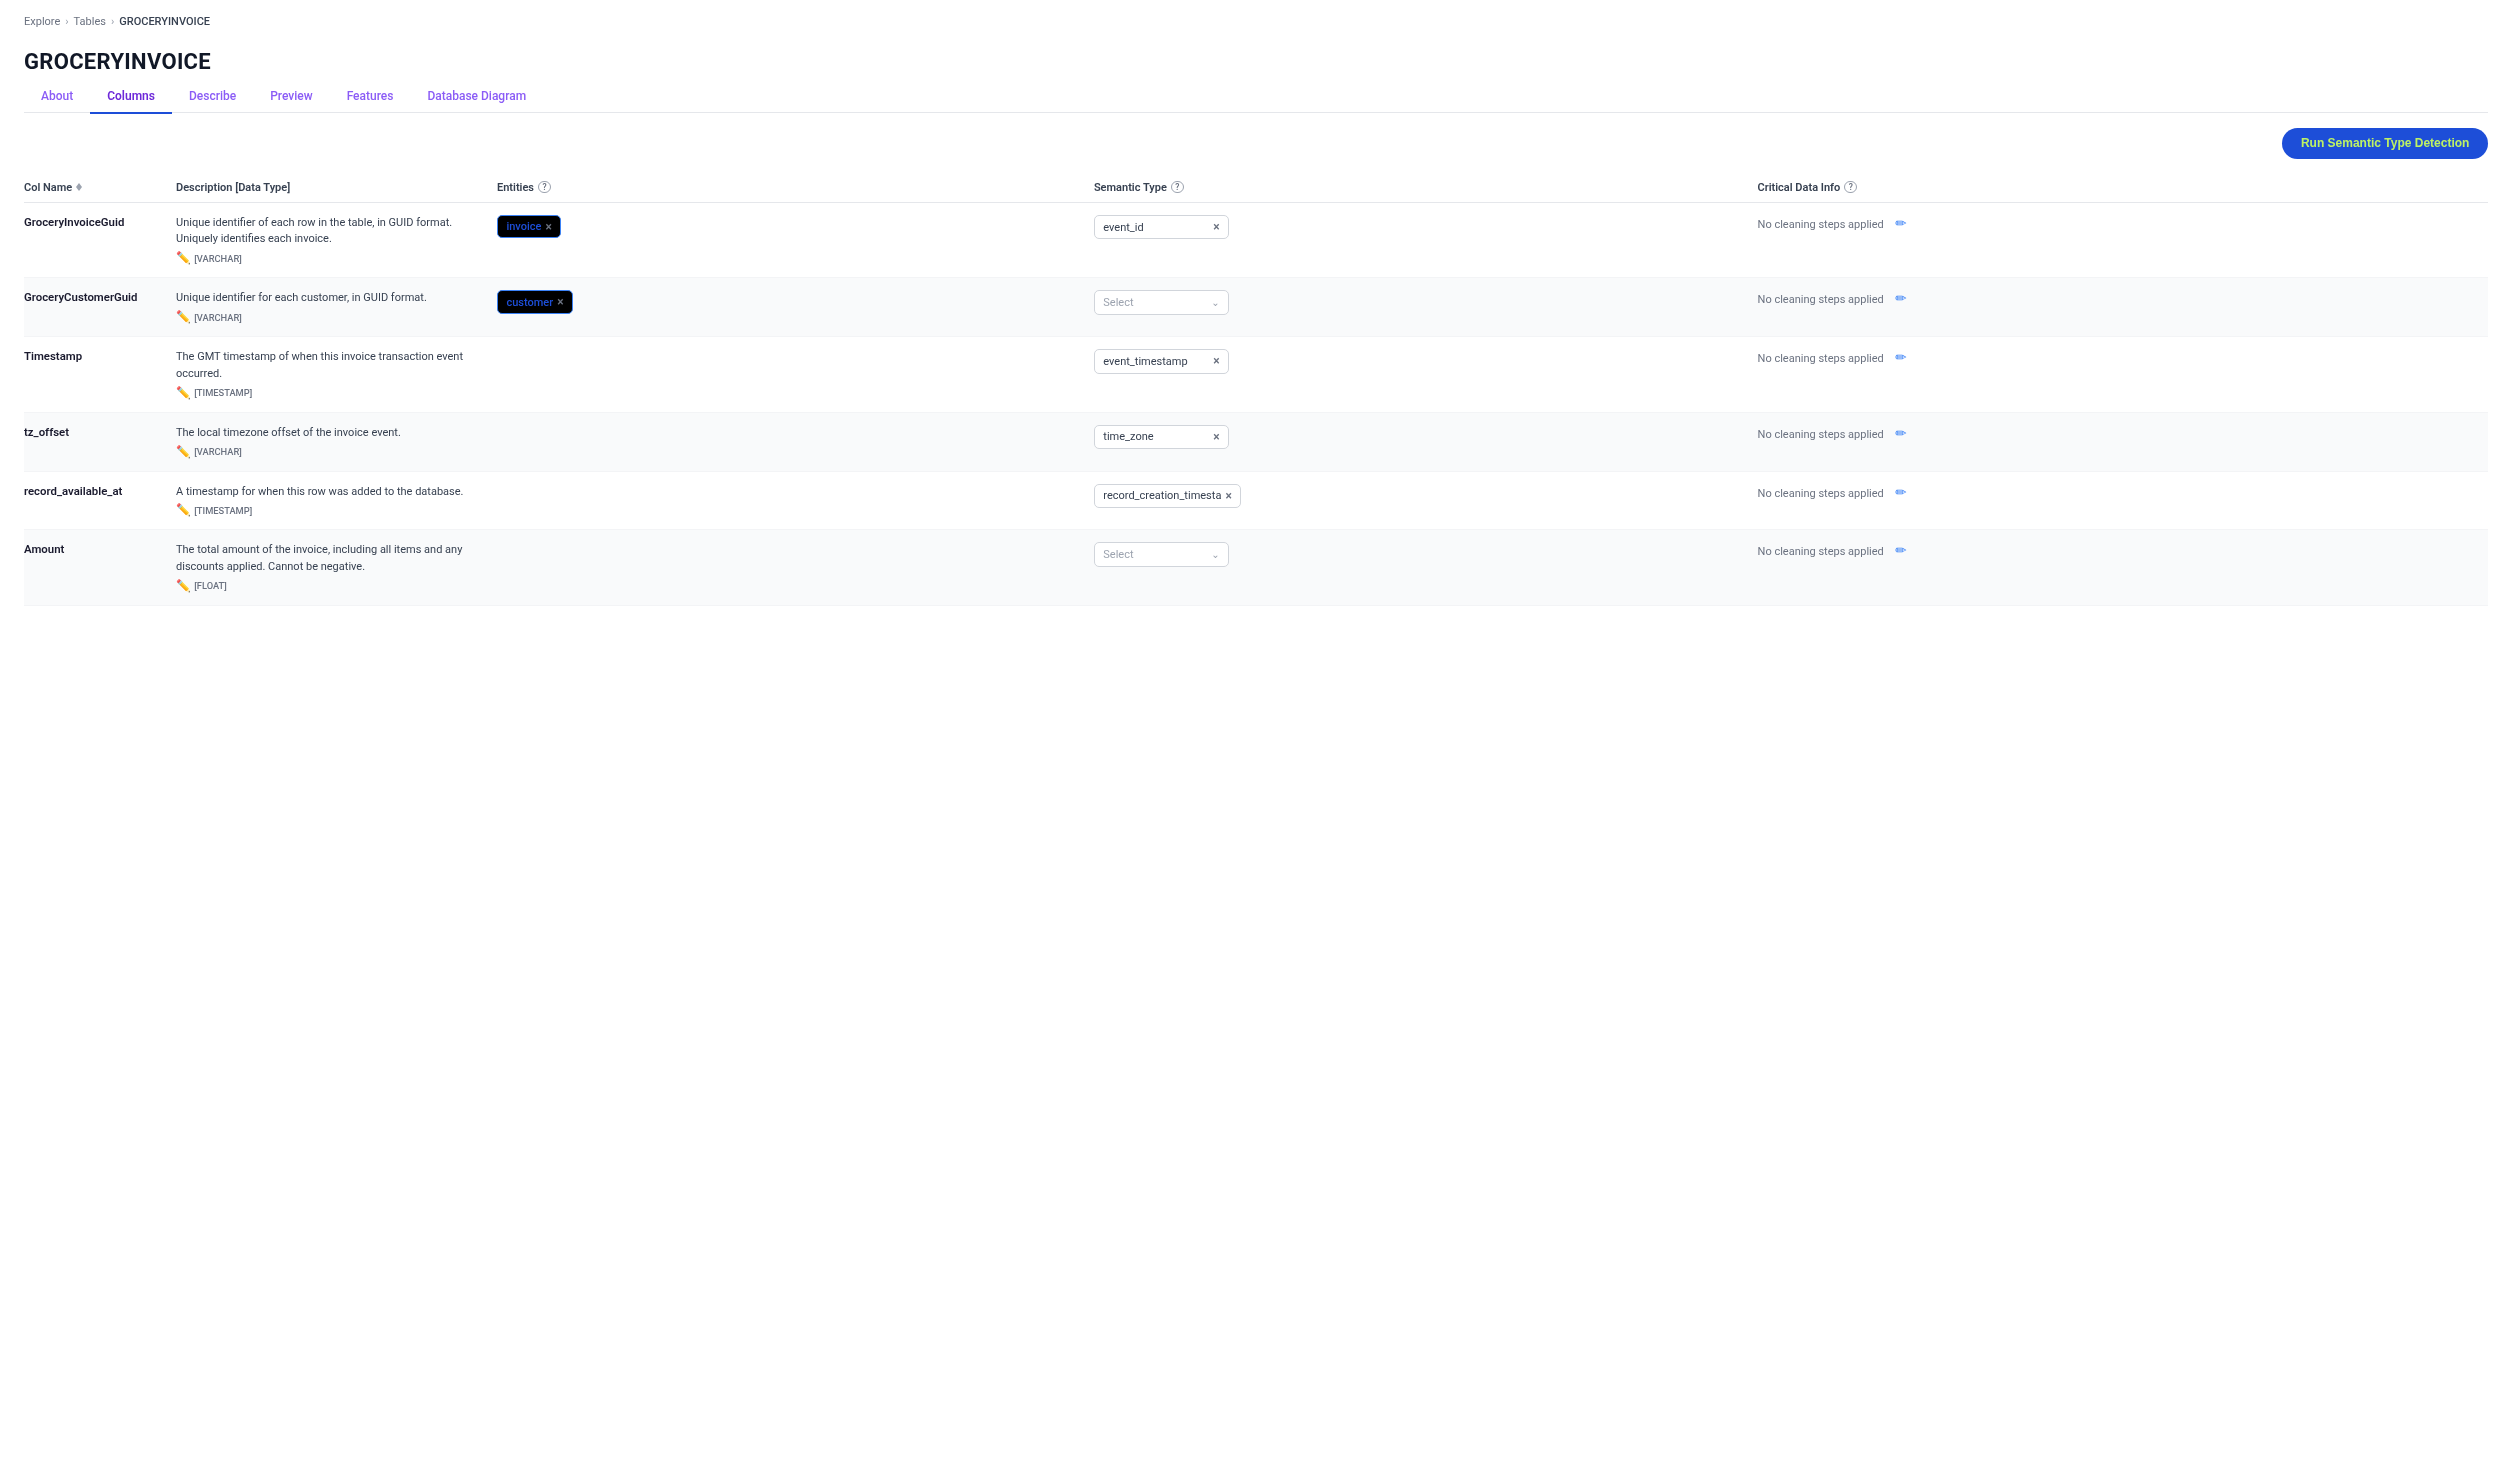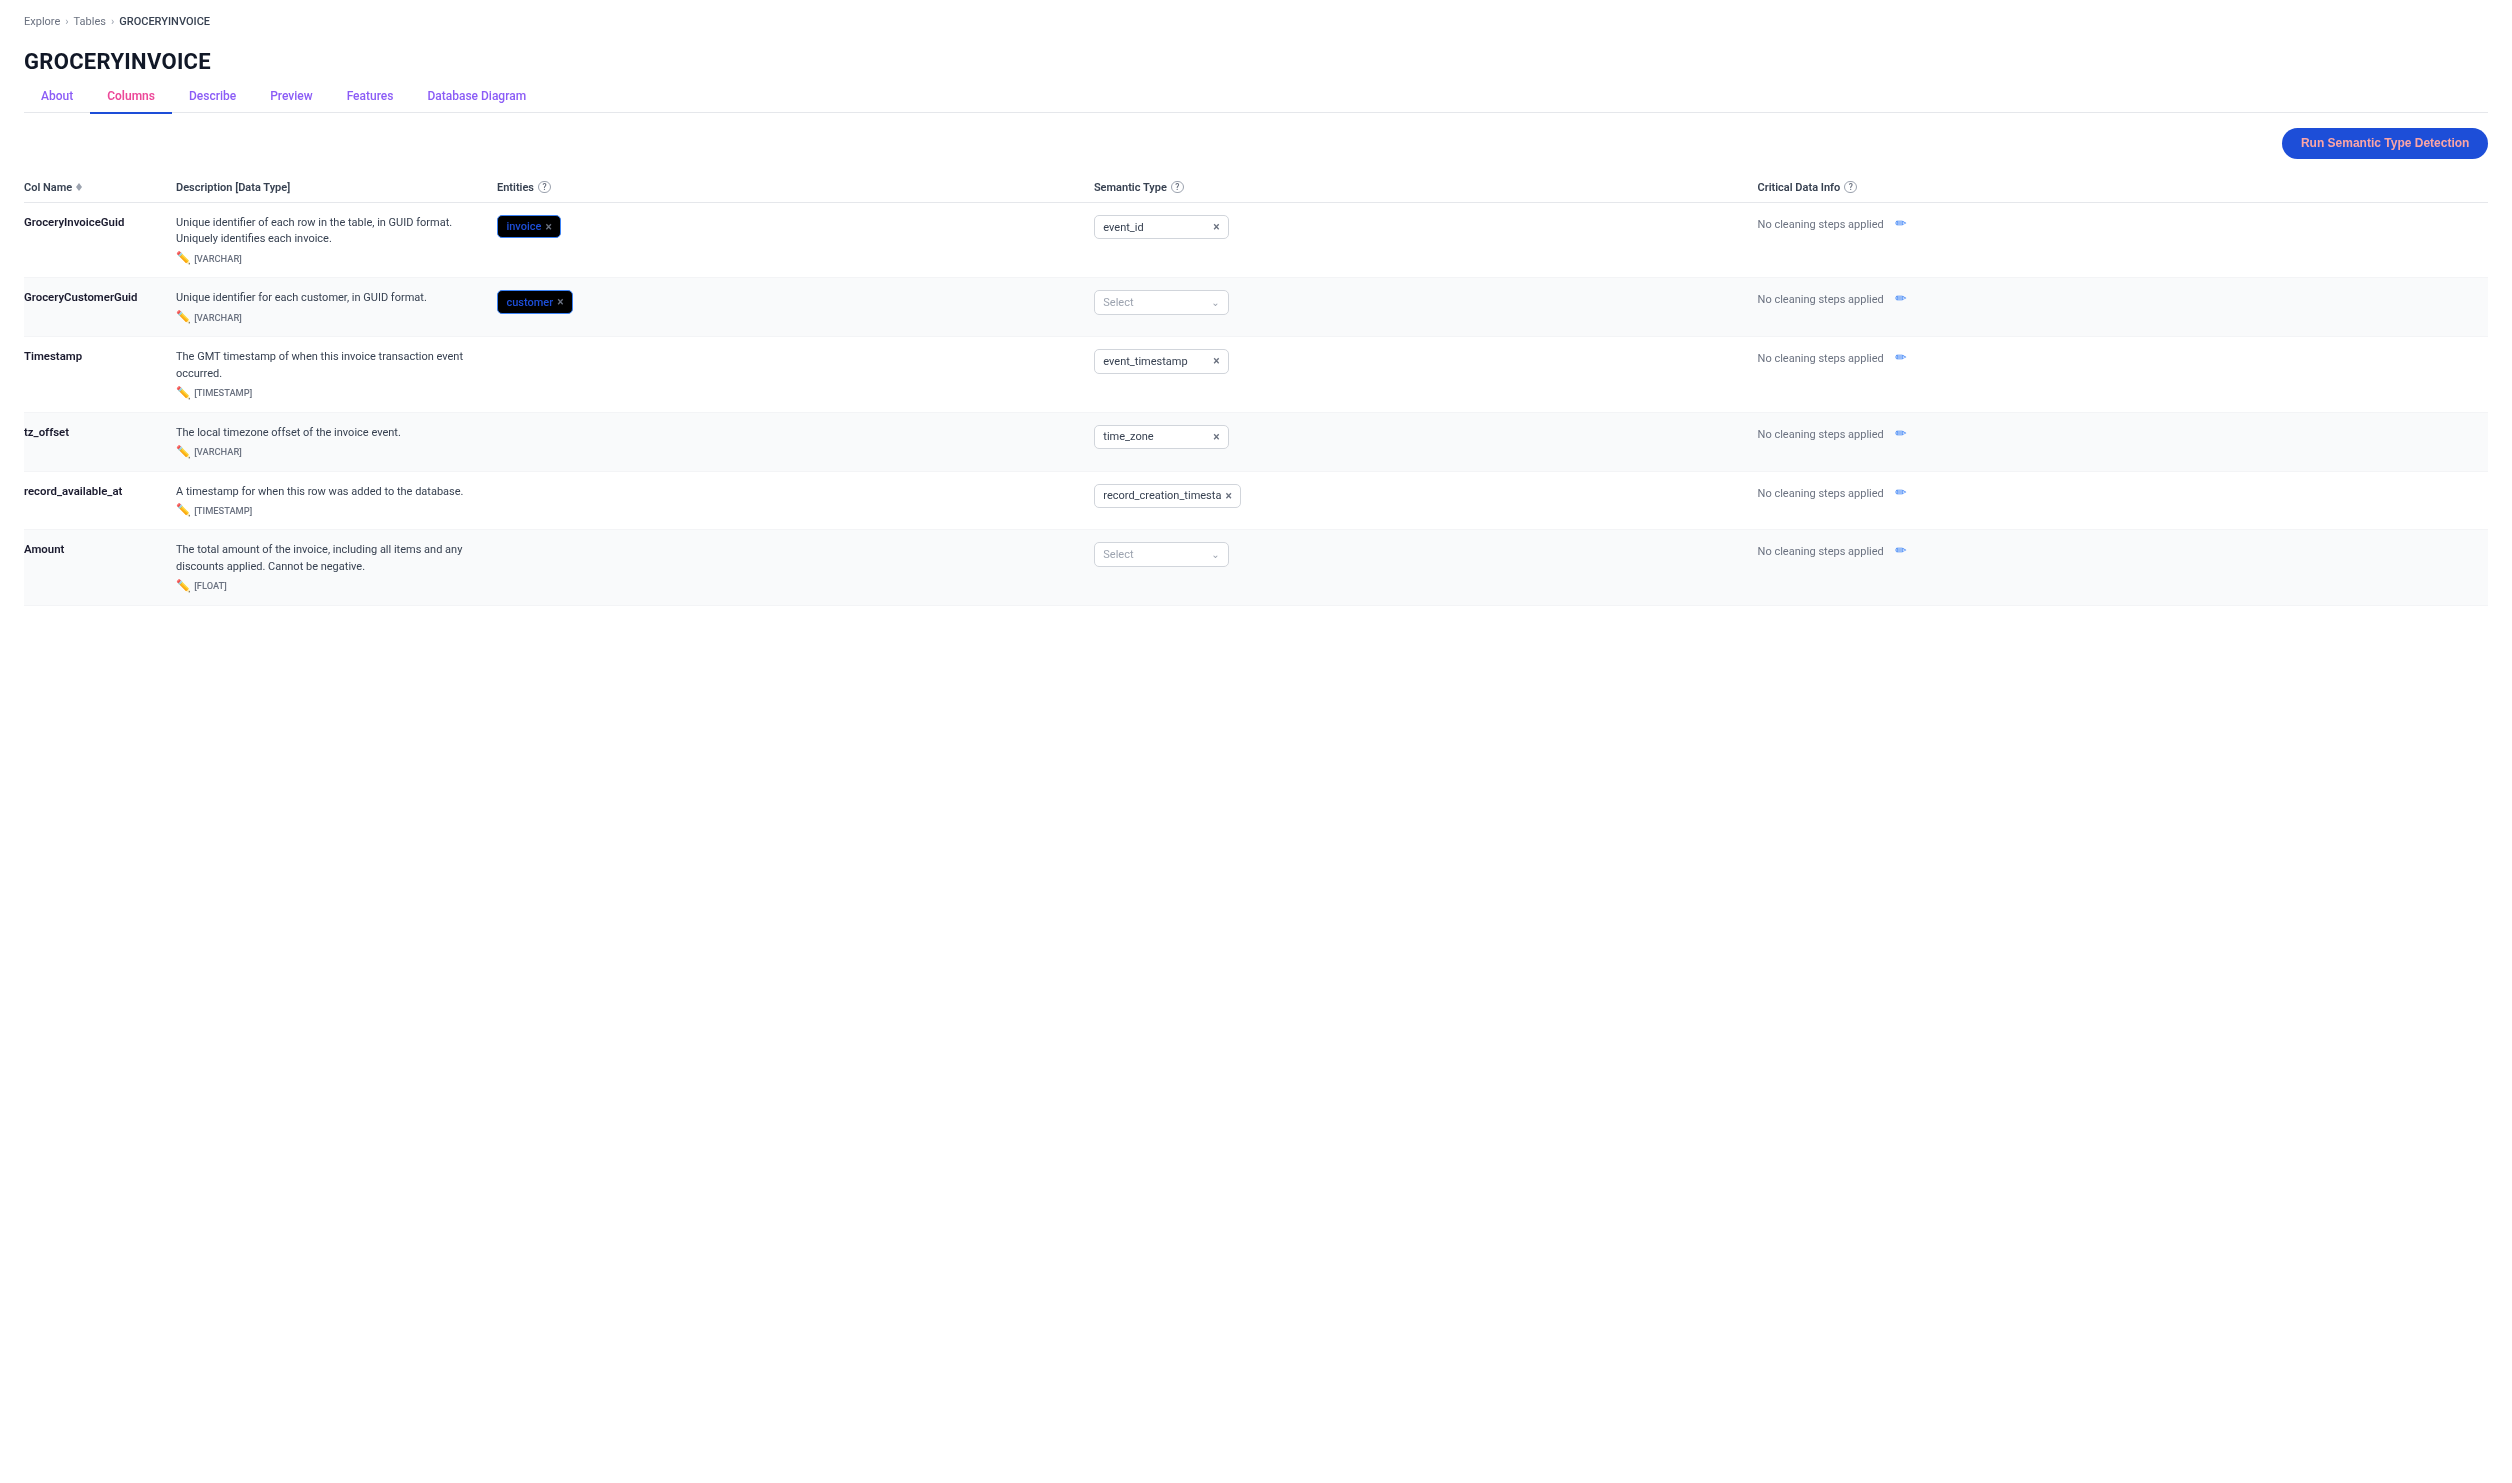--- a/index.html
+++ b/index.html
@@ -85,32 +85,32 @@
       padding: 8.4px 17px;
       font-size: 12px;
       font-weight: 500;
       color: #8b5cf6;
       cursor: pointer;
       border-bottom: 2.5px solid transparent;
       margin-bottom: -1.7px;
       white-space: nowrap;
     }
     .tab.active {
-      color: #ec4899;
+      color: #6d28d9;
       border-bottom: 2.5px solid #1d4ed8;
       font-weight: 600;
     }
     .toolbar {
       display: flex;
       justify-content: flex-end;
       padding: 15px 0 13.5px 0;
     }
     .run-btn {
       background: #1d4ed8;
-      color: #fca5a5;
+      color: #bef264;
       border: none;
       border-radius: 18.6px;
       padding: 8.4px 18.6px;
       font-size: 12px;
       font-weight: 600;
       cursor: pointer;
       white-space: nowrap;
     }
     .table-container {
       width: 100%;

